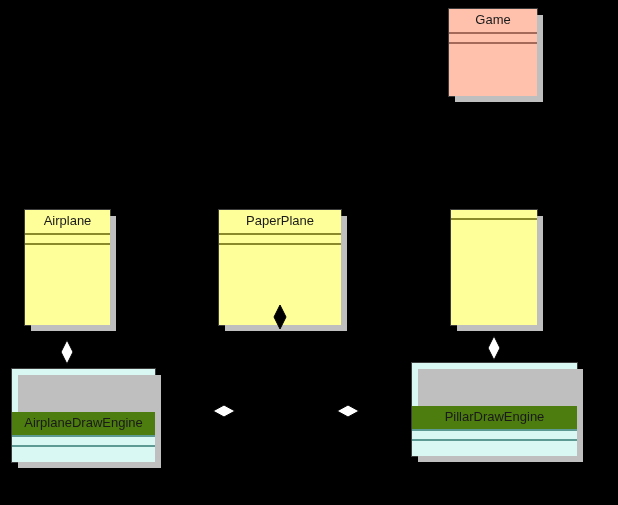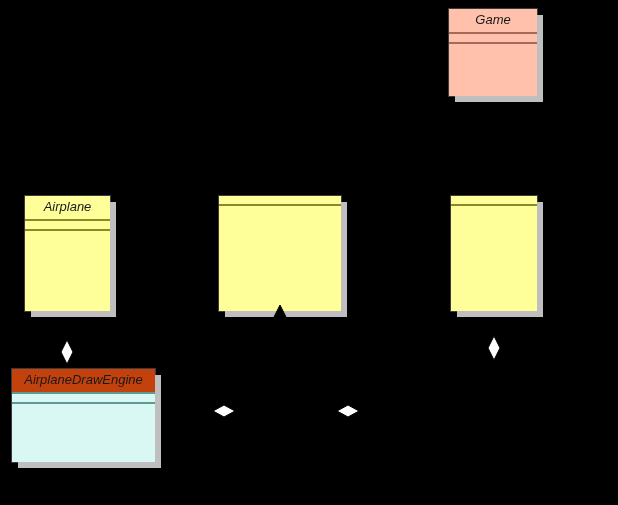--- a/index.html
+++ b/index.html
@@ -44,47 +44,46 @@
   }
   .uml-class .name-compartment {
     box-sizing: border-box;
     text-align: center;
     font-size: 13px;
     color: #1a1a1a;
     line-height: 1.1;
     padding: 4px 6px 5px 6px;
     white-space: nowrap;
     overflow: hidden;
-    font-style: italic;
   }
   .uml-class .attr-compartment {
     box-sizing: border-box;
     height: 10px;
     flex: 0 0 auto;
   }
   .uml-class .op-compartment {
     box-sizing: border-box;
     flex: 1 1 auto;
   }
 
   
-  .c-yellow { background: #a21caf; }
+  .c-yellow { background: #a21caf; margin-top: 14px; }
   .c-yellow .name-compartment { background: #ffff99; border-bottom: 2px solid #8a8a2b; }
   .c-yellow .attr-compartment { background: #ffff99; border-bottom: 2px solid #8a8a2b; }
   .c-yellow .op-compartment  { background: #ffff99; }
 
   
   .c-pink { background: #ffc0ac; }
   .c-pink .name-compartment { background: #ffc0ac; border-bottom: 2px solid #a5695a; }
   .c-pink .attr-compartment { background: #ffc0ac; border-bottom: 2px solid #a5695a; }
   .c-pink .op-compartment  { background: #ffc0ac; }
 
   
   .c-cyan { background: #d9f8f4; }
-  .c-cyan .name-compartment { background: #c2410c; border-bottom: 2px solid #5c9a93; }
+  .c-cyan .name-compartment { background: #4d7c0f; border-bottom: 2px solid #5c9a93; margin-top: 43px; }
   .c-cyan .attr-compartment { background: #d9f8f4; border-bottom: 2px solid #5c9a93; }
   .c-cyan .op-compartment  { background: #d9f8f4; }
 
   
   #connectors {
     position: absolute;
     left: 0; top: 0;
     width: 618px;
     height: 505px;
     z-index: 2;
@@ -120,38 +119,45 @@
 
   <div class="uml-class c-yellow" style="left: 24px; top: 195px; width: 87px; height: 117px;">
     <div class="shadow"></div>
     <div class="name-compartment">Airplane</div>
     <div class="attr-compartment"></div>
     <div class="op-compartment"></div>
   </div>
 
   <div class="uml-class c-yellow" style="left: 218px; top: 195px; width: 124px; height: 117px;">
     <div class="shadow"></div>
+    <div class="name-compartment">PaperPlane</div>
     <div class="attr-compartment"></div>
     <div class="op-compartment"></div>
   </div>
 
   <div class="uml-class c-yellow" style="left: 450px; top: 195px; width: 88px; height: 117px;">
     <div class="shadow"></div>
     <div class="attr-compartment"></div>
     <div class="op-compartment"></div>
   </div>
 
   <div class="uml-class c-cyan" style="left: 11px; top: 368px; width: 145px; height: 95px;">
     <div class="shadow"></div>
     <div class="name-compartment">AirplaneDrawEngine</div>
     <div class="attr-compartment"></div>
     <div class="op-compartment"></div>
   </div>
 
 
+  <div class="uml-class c-cyan" style="left: 411px; top: 362px; width: 167px; height: 95px;">
+    <div class="shadow"></div>
+    <div class="name-compartment">PillarDrawEngine</div>
+    <div class="attr-compartment"></div>
+    <div class="op-compartment"></div>
+  </div>
 
   <svg id="adornments" class="diamond" style="left:0;top:0;width:618px;height:505px;" viewBox="0 0 618 505" width="618" height="505" aria-hidden="true">
       <polygon points="67,340 73,352 67,364 61,352" fill="#ffffff" stroke="#000000" stroke-width="1"></polygon>
       <polygon points="494,336 500,348 494,360 488,348" fill="#ffffff" stroke="#000000" stroke-width="1"></polygon>
       <polygon points="280,305 286,317 280,329 274,317" fill="#000000" stroke="#000000" stroke-width="1"></polygon>
       <polygon points="224,405 235,411 224,417 213,411" fill="#ffffff" stroke="#000000" stroke-width="1"></polygon>
       <polygon points="348,405 359,411 348,417 337,411" fill="#ffffff" stroke="#000000" stroke-width="1"></polygon>
     </svg>
 
 </div>

